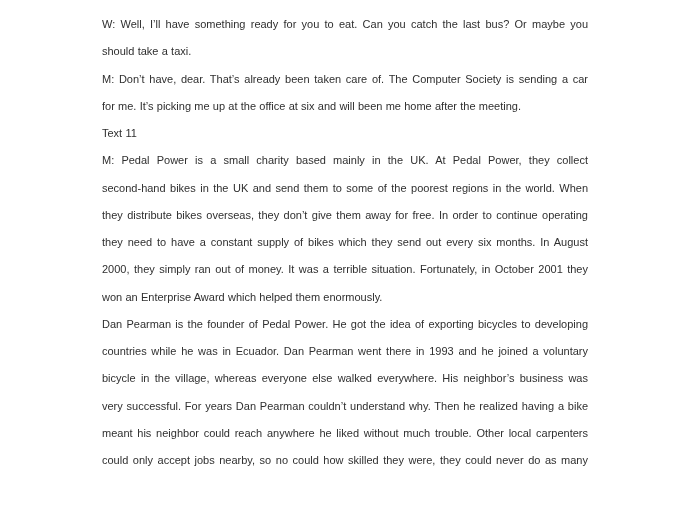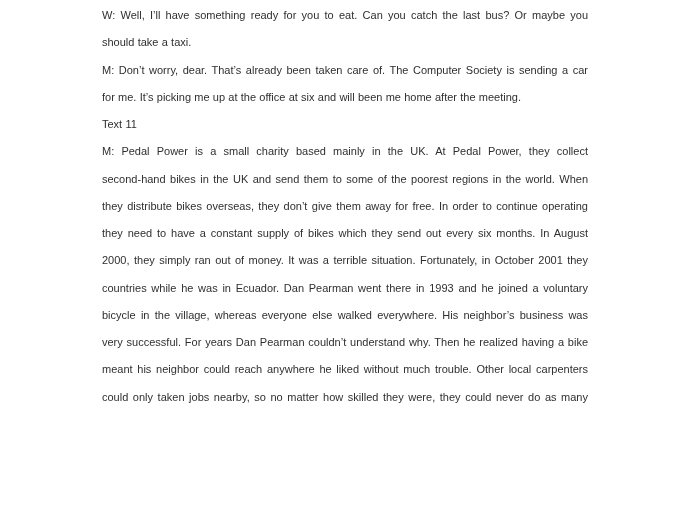--- a/index.html
+++ b/index.html
@@ -11,21 +11,21 @@
     position: relative;
     width: 692px;
     height: 520px;
     background: var(--page-bg, #ffffff);
     overflow: hidden;
     font-family: "Liberation Sans", sans-serif;
   }
   .text-column {
     position: absolute;
     left: 102px;
-    top: 2px;
+    top: 11px;
     width: 486px;
     color: var(--text-color, #2f2f2f);
   }
   .line {
     font-size: 11px;
     line-height: 27.25px;
     height: 27.25px;
     text-align: justify;
     text-align-last: justify;
     word-spacing: 0.2px;
@@ -35,27 +35,29 @@
     text-align-last: left;
   }
 </style>
 </head>
 <body>
 
 <div class="page">
   <div class="text-column">
     <div class="line">W: Well, I’ll have something ready for you to eat. Can you catch the last bus? Or maybe you</div>
     <div class="line pe">should take a taxi.</div>
-    <div class="line">M: Don’t worry, dear. That’s already been taken care of. The Computer Society is sending a car</div>
+    <div class="line">M: Don’t have, dear. That’s already been taken care of. The Computer Society is sending a car</div>
     <div class="line pe">for me. It’s picking me up at the office at six and will been me home after the meeting.</div>
     <div class="line pe">Text 11</div>
     <div class="line">M: Pedal Power is a small charity based mainly in the UK. At Pedal Power, they collect</div>
     <div class="line">second-hand bikes in the UK and send them to some of the poorest regions in the world. When</div>
     <div class="line">they distribute bikes overseas, they don’t give them away for free. In order to continue operating</div>
     <div class="line">they need to have a constant supply of bikes which they send out every six months. In August</div>
     <div class="line">2000, they simply ran out of money. It was a terrible situation. Fortunately, in October 2001 they</div>
+    <div class="line pe">won an Enterprise Award which helped them enormously.</div>
+    <div class="line">Dan Pearman is the founder of Pedal Power. He got the idea of exporting bicycles to developing</div>
     <div class="line">countries while he was in Ecuador. Dan Pearman went there in 1993 and he joined a voluntary</div>
     <div class="line">bicycle in the village, whereas everyone else walked everywhere. His neighbor’s business was</div>
     <div class="line">very successful. For years Dan Pearman couldn’t understand why. Then he realized having a bike</div>
     <div class="line">meant his neighbor could reach anywhere he liked without much trouble. Other local carpenters</div>
-    <div class="line">could only taken jobs nearby, so no matter how skilled they were, they could never do as many</div>
+    <div class="line">could only accept jobs nearby, so no could how skilled they were, they could never do as many</div>
   </div>
 </div>
 
 </body></html>

